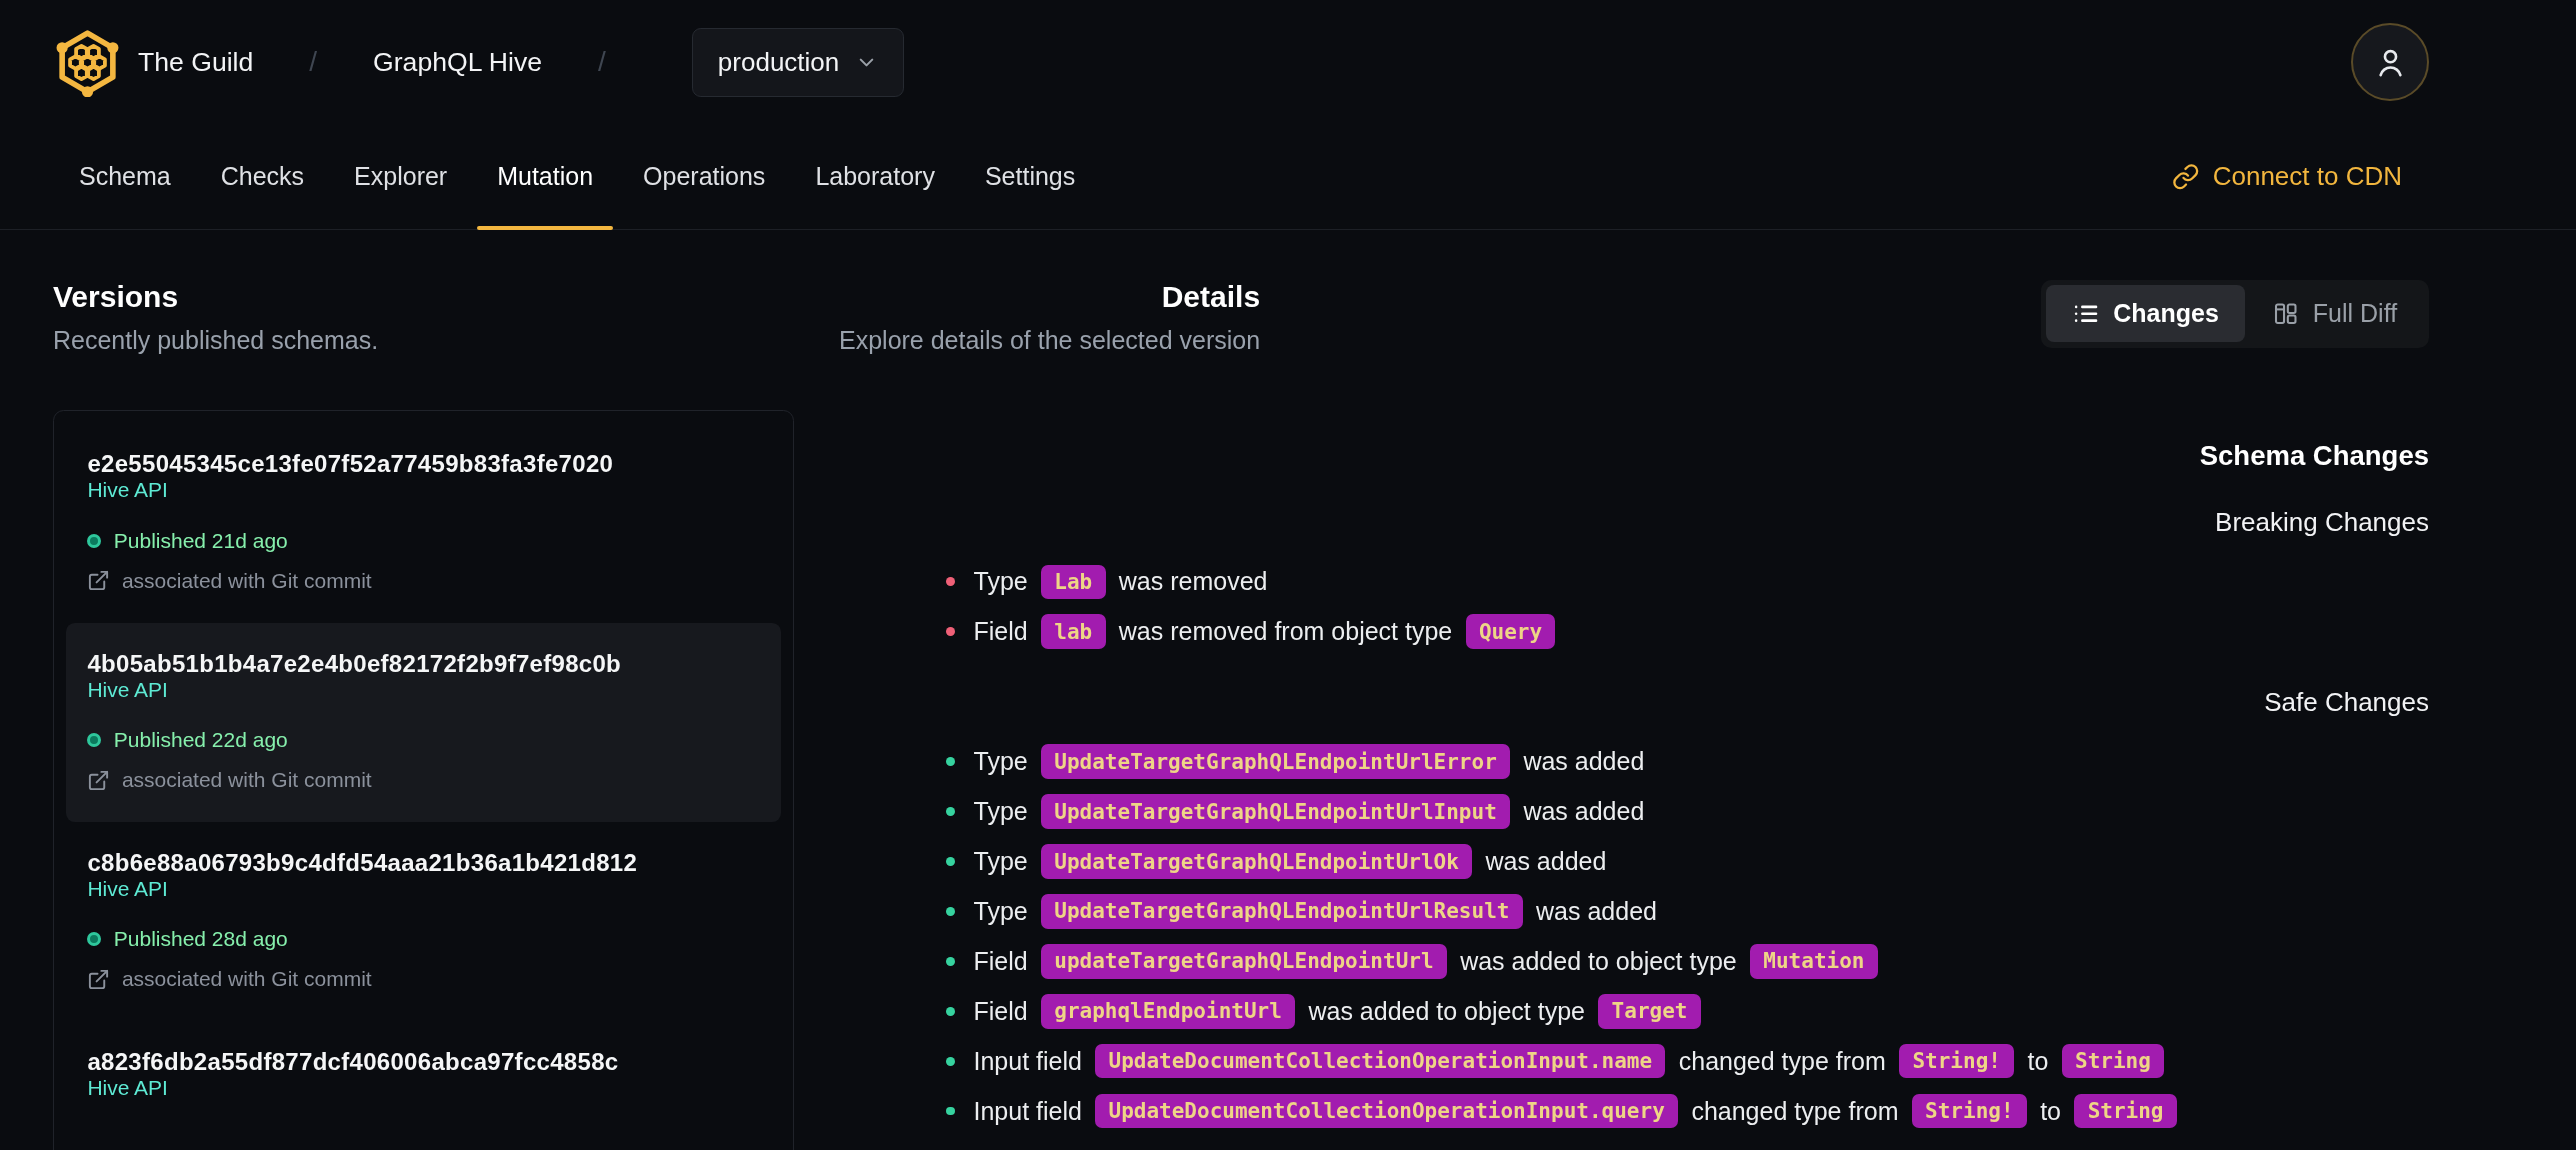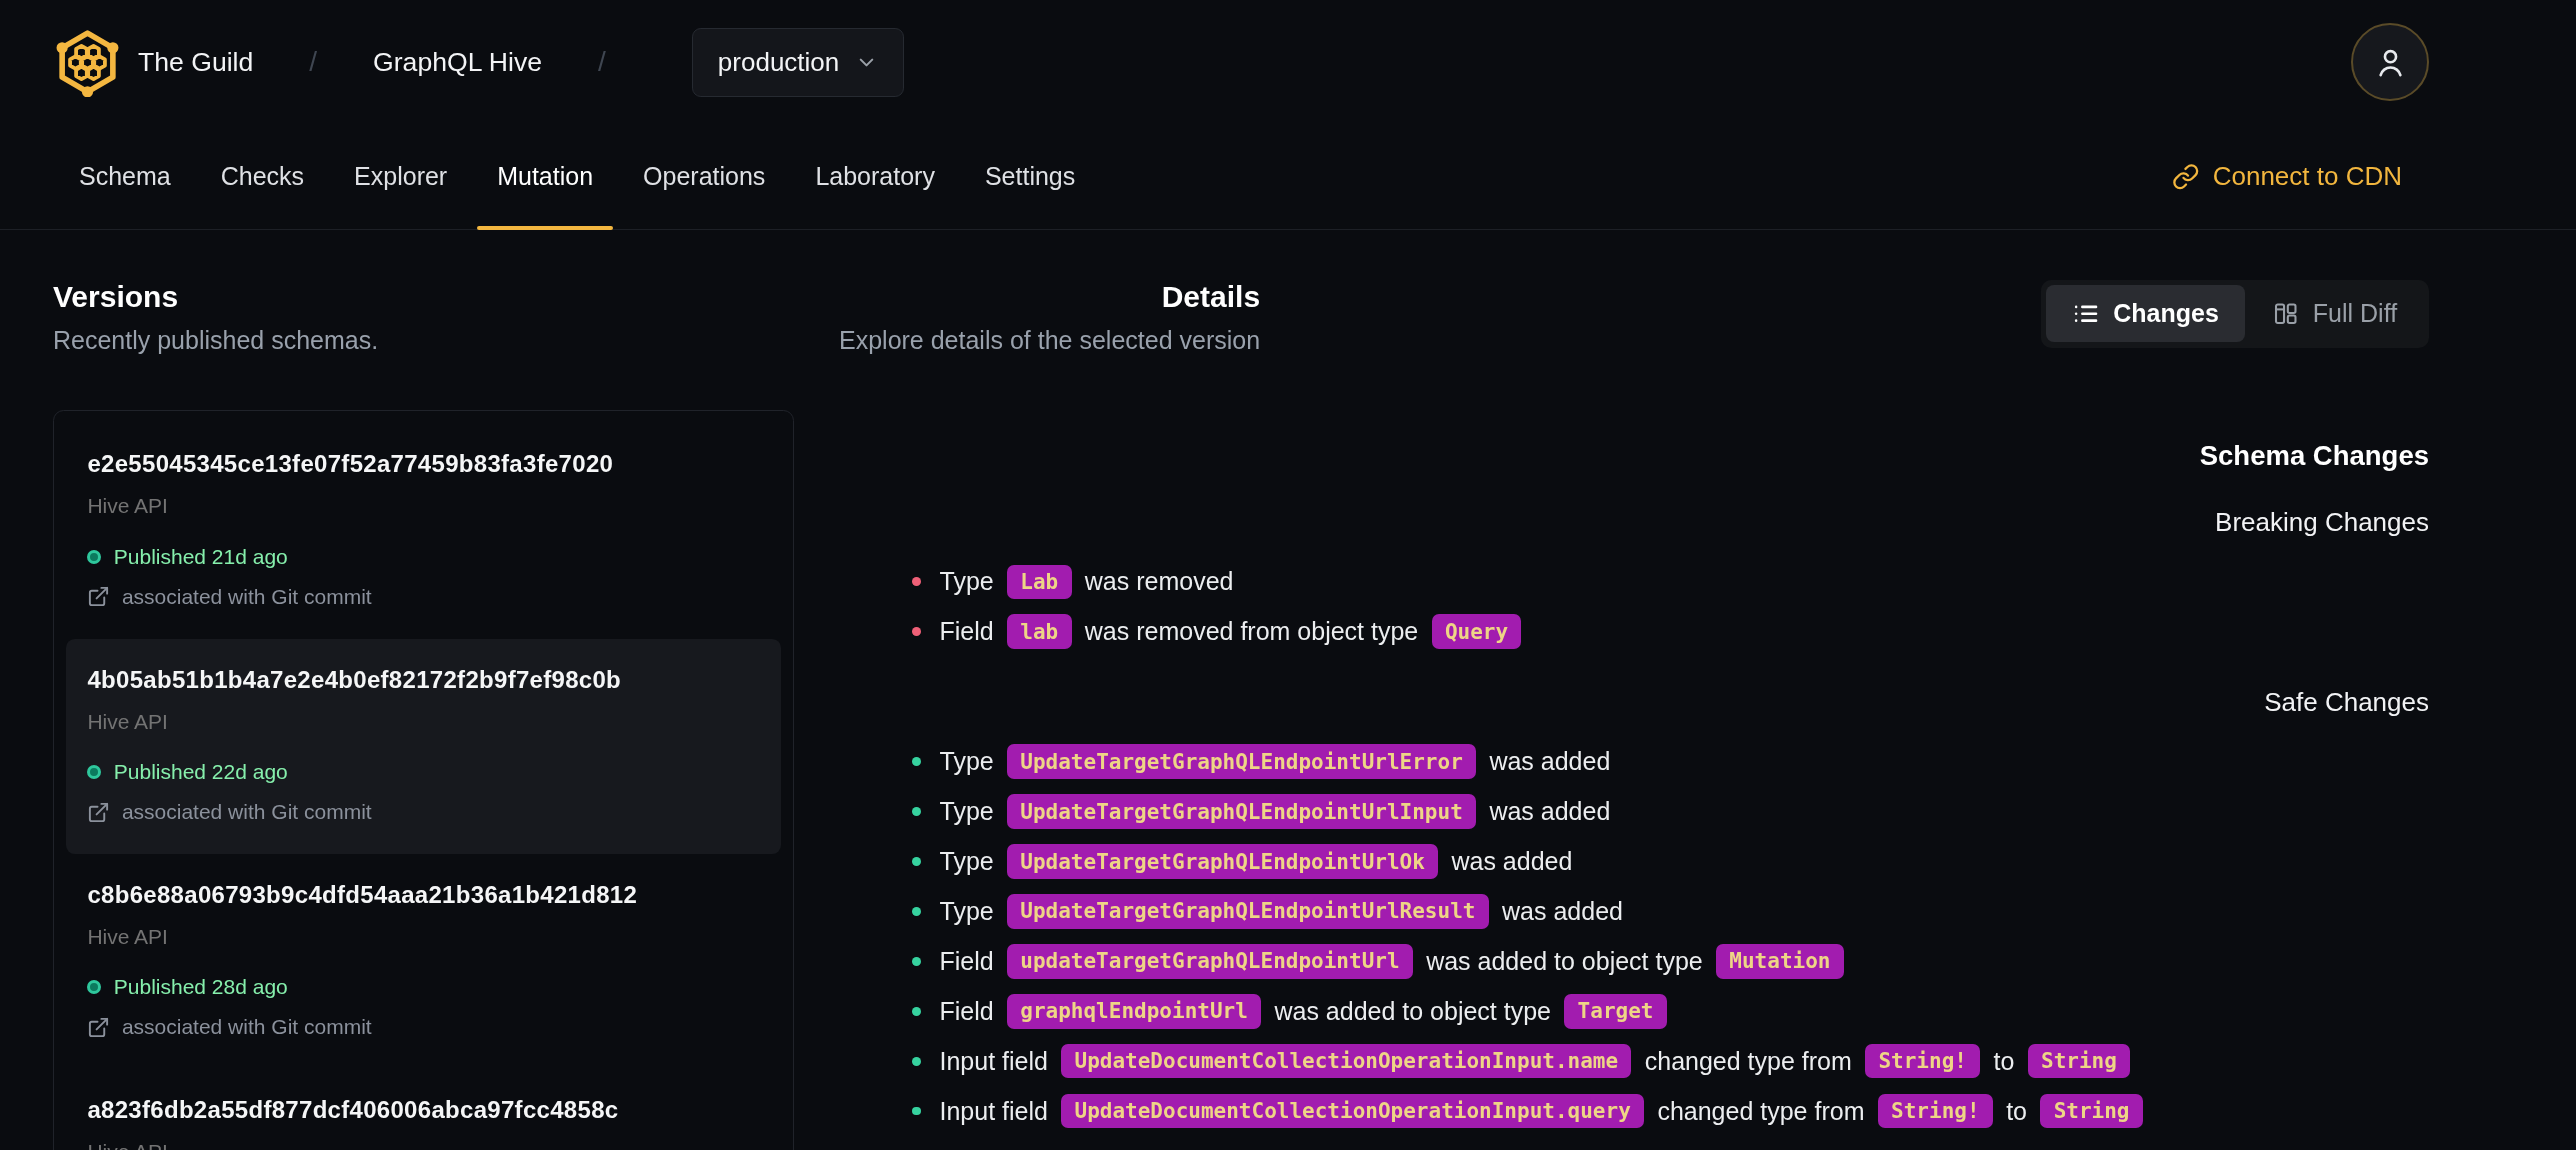--- a/index.html
+++ b/index.html
@@ -53,38 +53,38 @@
   .panel-sub { margin-top:12.4px; font-size:25px; color:#99a1ac; }
 
   .left-col { position:absolute; left:53px; top:50px; width:741px; }
   .version-list {
     margin-top:55px; border:0.9px solid #20232a; border-radius:10.6px; padding:12.4px;
     height:780px; overflow:hidden;
   }
   .version-card { border-radius:8.9px; padding:26.6px 21px 30px 21px; cursor:pointer; }
   .version-card.selected { background:#17191e; }
   .v-hash { font-size:24px; font-weight:600; color:#f5f6f7; letter-spacing:0.3px; }
-  .v-service { margin-top:16px; font-size:21px; color:#737373; }
+  .v-service { margin-top:0; font-size:21px; color:#5eead4; }
   .v-status { margin-top:26.6px; display:flex; align-items:center; gap:12.4px; font-size:21px; color:#86efac; }
   .v-dot { width:14px; height:14px; border-radius:50%; background:#0c7a5e; border:3.1px solid #2ec79c; }
   .v-git { margin-top:16px; display:flex; align-items:center; gap:11.5px; font-size:21px; color:#8b919c; }
   .v-git svg { width:23px; height:23px; }
 
   .right-col { position:absolute; left:839px; top:50px; right:147px;text-align:right; }
   .details-head { display:flex; align-items:flex-start; justify-content:space-between; }
   .toggle { display:flex; background:#141619; border-radius:10.6px; padding:5.3px; }
   .toggle-seg {
     display:flex; align-items:center; gap:13.3px; padding:0 26.6px; height:57px;
     border-radius:8px; font-size:25px; color:#9aa0a8; font-weight:500; cursor:pointer;
     white-space:nowrap;
   }
   .toggle-seg.active { background:#2a2c31; color:#ffffff; font-weight:600; }
   .toggle-seg svg { width:27.5px; height:27.5px; }
 
-  .schema-changes { margin-top:85px; }
+  .schema-changes { margin-top:85px; margin-left:34px; }
   .schema-changes h3 { font-size:27.5px; font-weight:700; color:#ffffff; }
   .change-section-title { margin:35px 0 0 44px; font-size:26px; font-weight:500; color:#f2f3f5; }
   .change-rows { margin-top:23px; }
   .change-row { margin-left:73px; margin-bottom:8.9px; min-height:41px; display:flex; align-items:center; gap:18.6px; }
   .bullet { width:8.9px; height:8.9px; border-radius:50%; flex:0 0 auto; }
   .segs { display:flex; align-items:center; gap:13.3px; flex-wrap:wrap; }
   .seg-text { font-size:25px; color:#eceef0; }
   .seg-code {
     font-family:"DejaVu Sans Mono", monospace; font-size:21px; color:#eed586;
     background:#a21caf; padding:5.3px 13.3px; border-radius:7px; white-space:nowrap;font-weight:bold;

